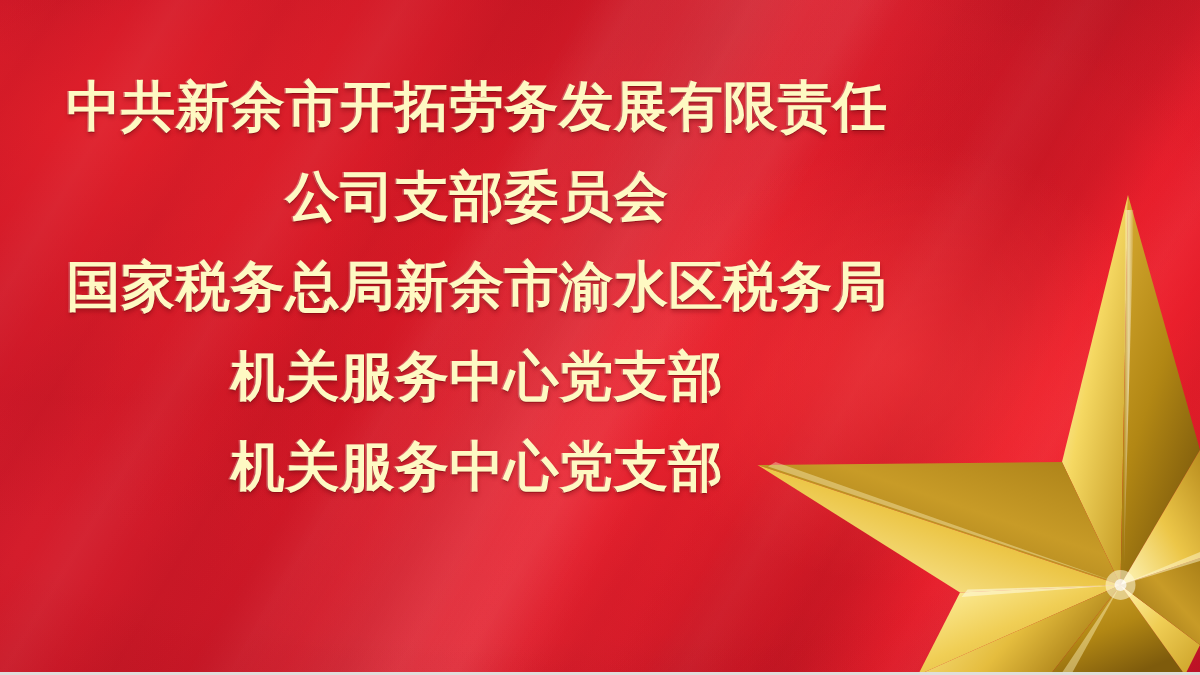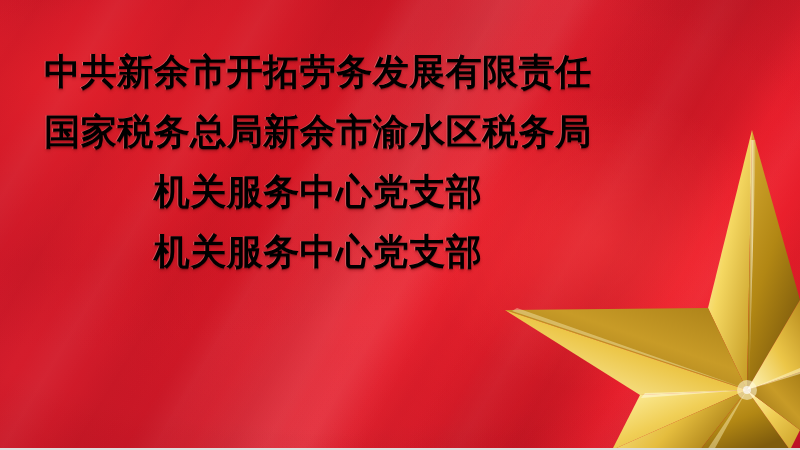--- a/index.html
+++ b/index.html
@@ -86,21 +86,21 @@
   
   #headline {
     position: absolute;
     left: 0;
     top: 42px;
     width: 636px;
     z-index: 5;
   }
   .t-line {
     text-align: center;
-    color: #000000;
+    color: #fef9c3;
     font-weight: 700;
     font-size: 36px;
     line-height: 60px;
     letter-spacing: 0.5px;
     white-space: nowrap;
     text-shadow:
        0 1px 0 rgba(120,10,16,0.55),
        0 2px 3px rgba(110,6,14,0.42),
       -1px 0 0 rgba(255,250,240,0.30);
   }
@@ -178,18 +178,19 @@
       <polygon points="747,390 645,393 641,398" fill="#fffbe2" opacity="0.55"></polygon>
       <polygon points="747,390 707,450 714,450" fill="#fff4b8" opacity="0.45"></polygon>
       <polygon points="747,390 800,368 800,374" fill="#fff8cf" opacity="0.50"></polygon>
       <circle cx="747" cy="390" r="10" fill="#fff9d8" opacity="0.55"></circle>
       <circle cx="747" cy="390" r="4" fill="#ffffff" opacity="0.70"></circle>
     </g>
   </svg>
 
   <div id="headline">
     <div class="t-line">中共新余市开拓劳务发展有限责任</div>
+    <div class="t-line">公司支部委员会</div>
     <div class="t-line">国家税务总局新余市渝水区税务局</div>
     <div class="t-line">机关服务中心党支部</div>
     <div class="t-line">机关服务中心党支部</div>
   </div>
 
 </div>
 
 </body></html>

